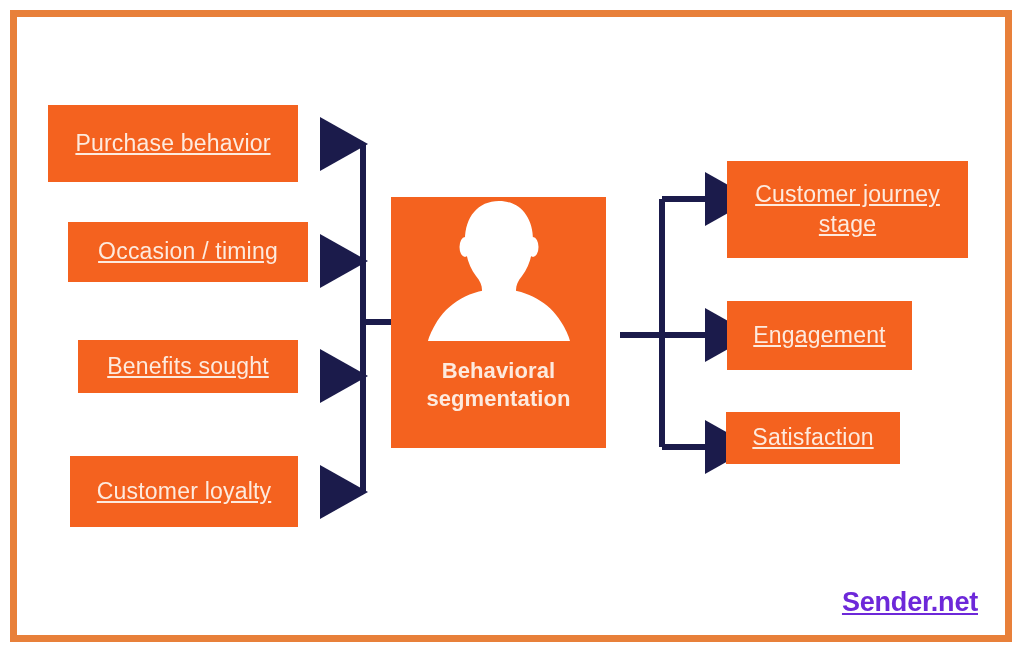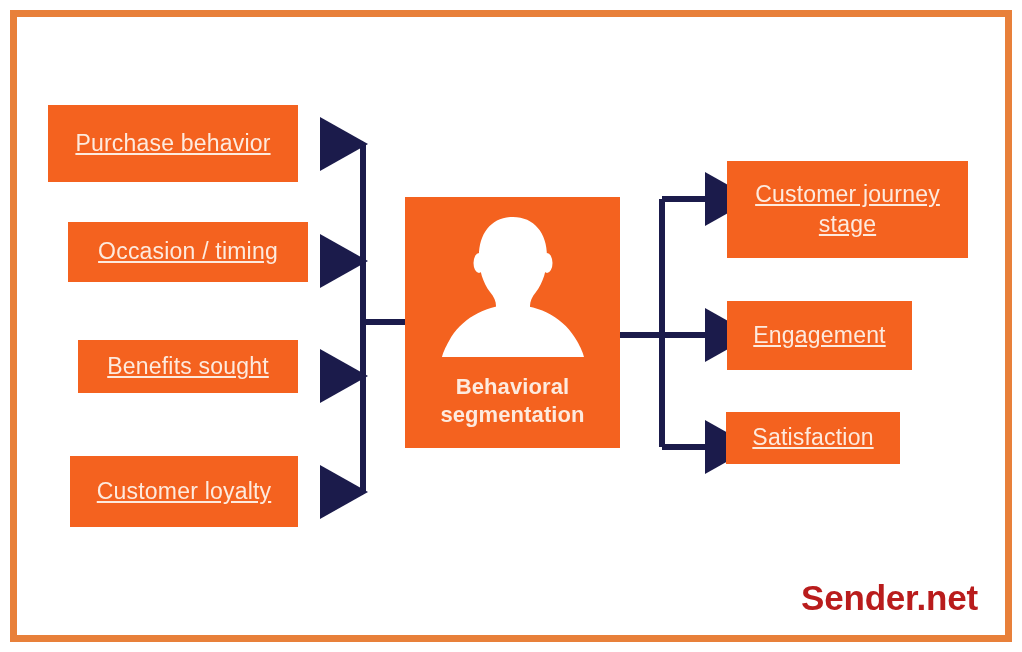--- a/index.html
+++ b/index.html
@@ -39,31 +39,30 @@
     font-size: 23px;
     line-height: 1.28;
     letter-spacing: 0.2px;
     box-sizing: border-box;
     padding: 4px 10px;
     text-decoration: underline;
   }
   
   #hub {
     position: absolute;
-    left: 405px;
+    left: 391px;
     top: 197px;
     width: 215px;
     height: 251px;
     background: #f4621f;
     display: flex;
     flex-direction: column;
     align-items: center;
     justify-content: flex-start;
     box-sizing: border-box;
-    padding-top: 16px;
   }
   #hub-icon {
     width: 152px;
     height: 148px;
     display: block;
   }
   #hub-label {
     margin-top: 12px;
     color: #fdeade;
     font-size: 22px;
@@ -79,24 +78,25 @@
     left: 0;
     top: 0;
     width: 1022px;
     height: 652px;
     pointer-events: none;
   }
   #logo {
     position: absolute;
     right: 44px;
     bottom: 34px;
-    font-size: 35px;
+    font-size: 27px;
     font-weight: bold;
-    color: #b91c1c;
+    color: #6d28d9;
     letter-spacing: -0.2px;
+    text-decoration: underline;
   }
 </style>
 </head>
 <body>
 
 <div id="canvas">
 
   <div id="frame"></div>
 
   <svg id="wires" viewBox="0 0 1022 652" xmlns="http://www.w3.org/2000/svg">

